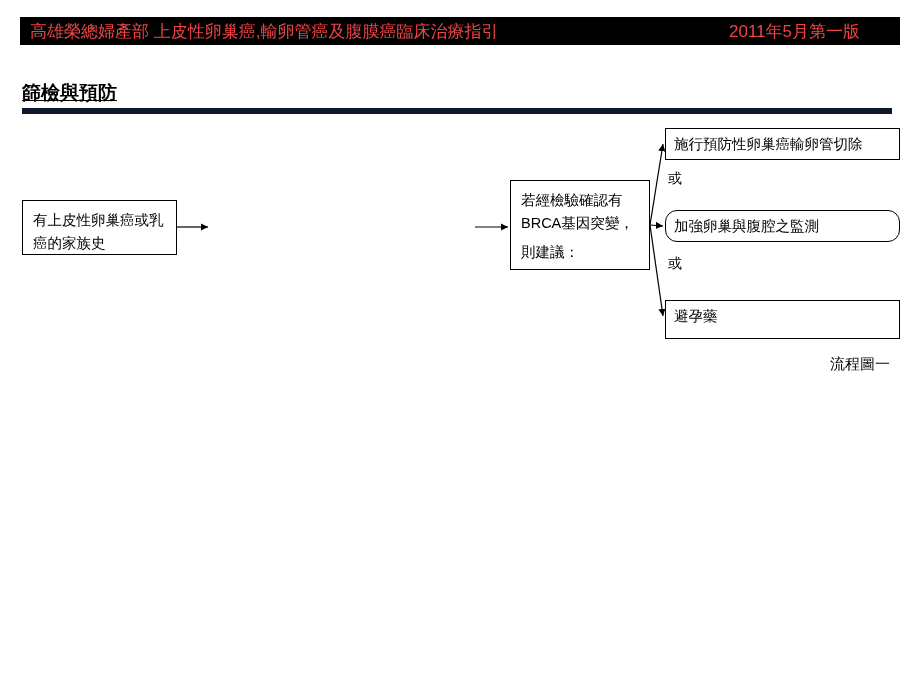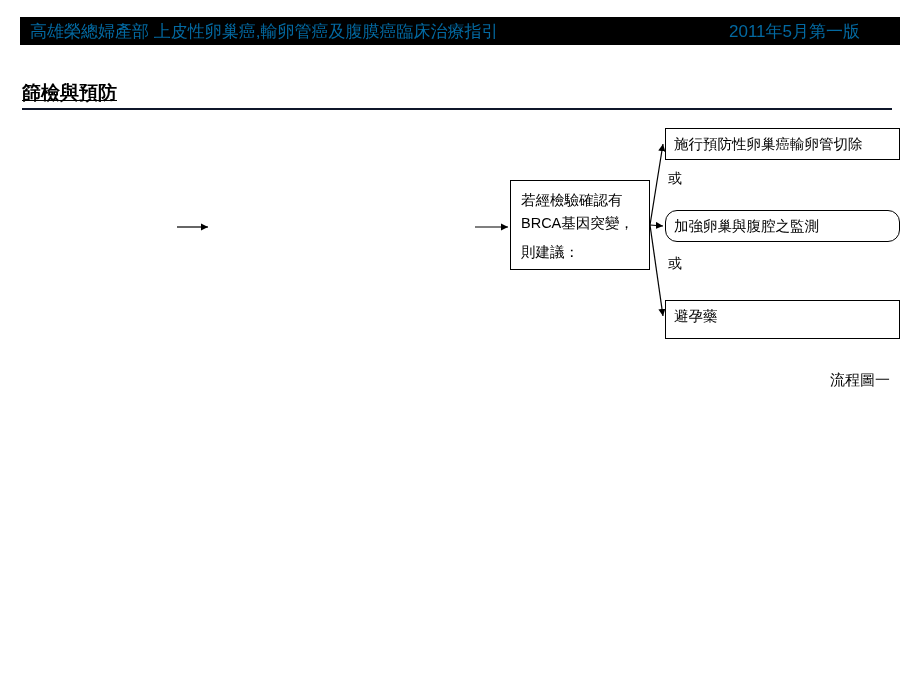--- a/index.html
+++ b/index.html
@@ -11,35 +11,35 @@
     position: relative;
     overflow: hidden;
   }
   .header-bar {
     position: absolute;
     top: 17px;
     left: 20px;
     right: 20px;
     height: 28px;
     background: #000;
-    color: #0369a1;
+    color: #ef4444;
     font-size: 17px;
     display: flex;
     align-items: center;
     padding: 0 10px;
   }
   .header-left { flex: 1; }
   .header-right { margin-right: 30px; }
   .section-title {
     position: absolute;
     top: 80px;
     left: 22px;
     font-size: 19px;
     font-weight: bold;
-    border-bottom: 2px solid #0f172a;
+    border-bottom: 6px solid #0f172a;
     padding-bottom: 2px;
     width: 870px;
   }
   .section-title-inner {
     text-decoration: underline;
   }
   .flow-area {
     position: absolute;
     top: 110px;
     left: 0;
@@ -59,37 +59,40 @@
   .box3 { left: 510px; top: 70px; width: 140px; height: 90px; }
   .boxA { left: 665px; top: 18px; width: 235px; height: 32px; padding:4px 8px;}
   .boxB { left: 665px; top: 100px; width: 235px; height: 32px; padding:4px 8px;border-radius:12px;}
   .boxC { left: 665px; top: 190px; width: 235px; height: 39px; padding:4px 8px;}
   .or-label { position:absolute; font-size:14px; }
   .or1 { left:668px; top:60px; }
   .or2 { left:668px; top:145px; }
   .bullet-list { list-style:none; }
   .bullet-list li { position:relative; padding-left:18px; margin-bottom:4px;}
   .bullet-list li::before { content:"\27A2"; position:absolute; left:0; top:0; font-size:13px;}
-  .caption { position:absolute; right:30px; top:261px; font-size:15px; }
+  .caption { position:absolute; right:30px; top:245px; font-size:15px; }
   svg.arrows { position:absolute; top:0; left:0; width:920px; height:300px; pointer-events:none; }
 </style>
 </head>
 <body>
 
 <div class="header-bar">
   <span class="header-left">高雄榮總婦產部  上皮性卵巢癌,輸卵管癌及腹膜癌臨床治療指引</span>
   <span class="header-right">2011年5月第一版</span>
 </div>
 
 <div class="section-title">
   <span class="section-title-inner">篩檢與預防</span>
 </div>
 
 <div class="flow-area">
 
+  <div class="box box1">
+    <span>有上皮性卵巢癌或乳癌的家族史</span>
+  </div>
 
 
   <div class="box boxA">
     <span>施行預防性卵巢癌輸卵管切除</span>
   </div>
 
   <div class="box box3">
     <div>若經檢驗確認有</div>
     <div>BRCA基因突變，</div>
     <div style="margin-top:6px;">則建議：</div>

